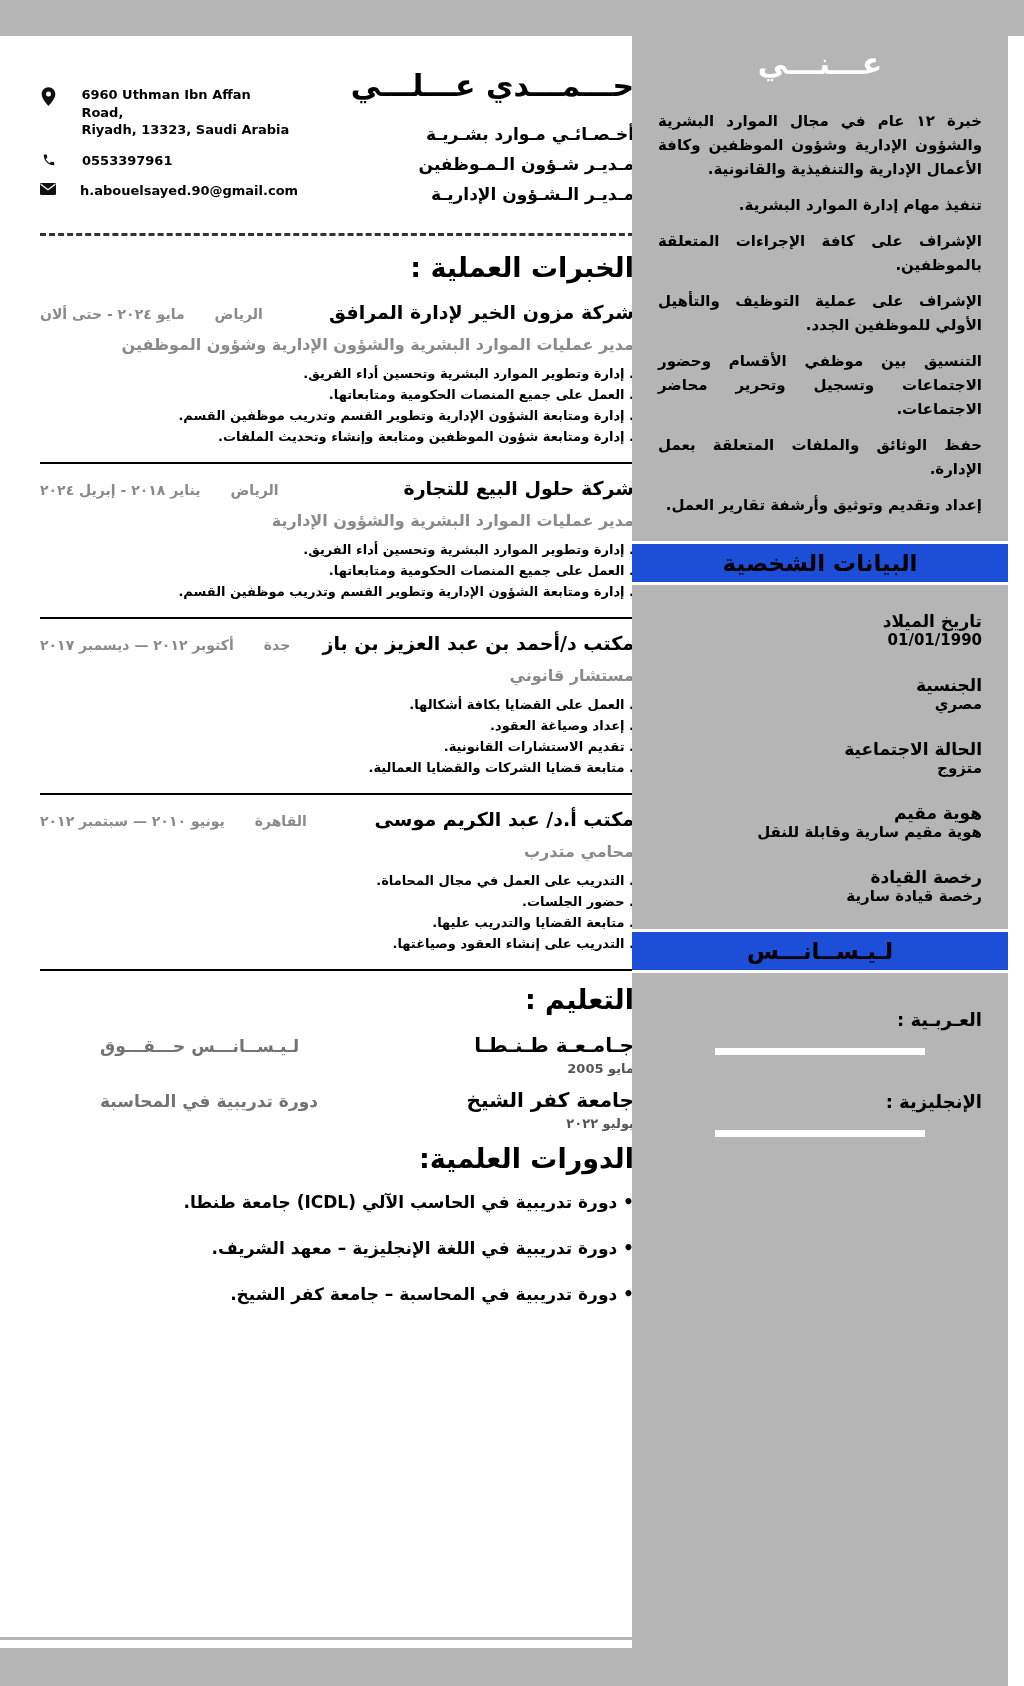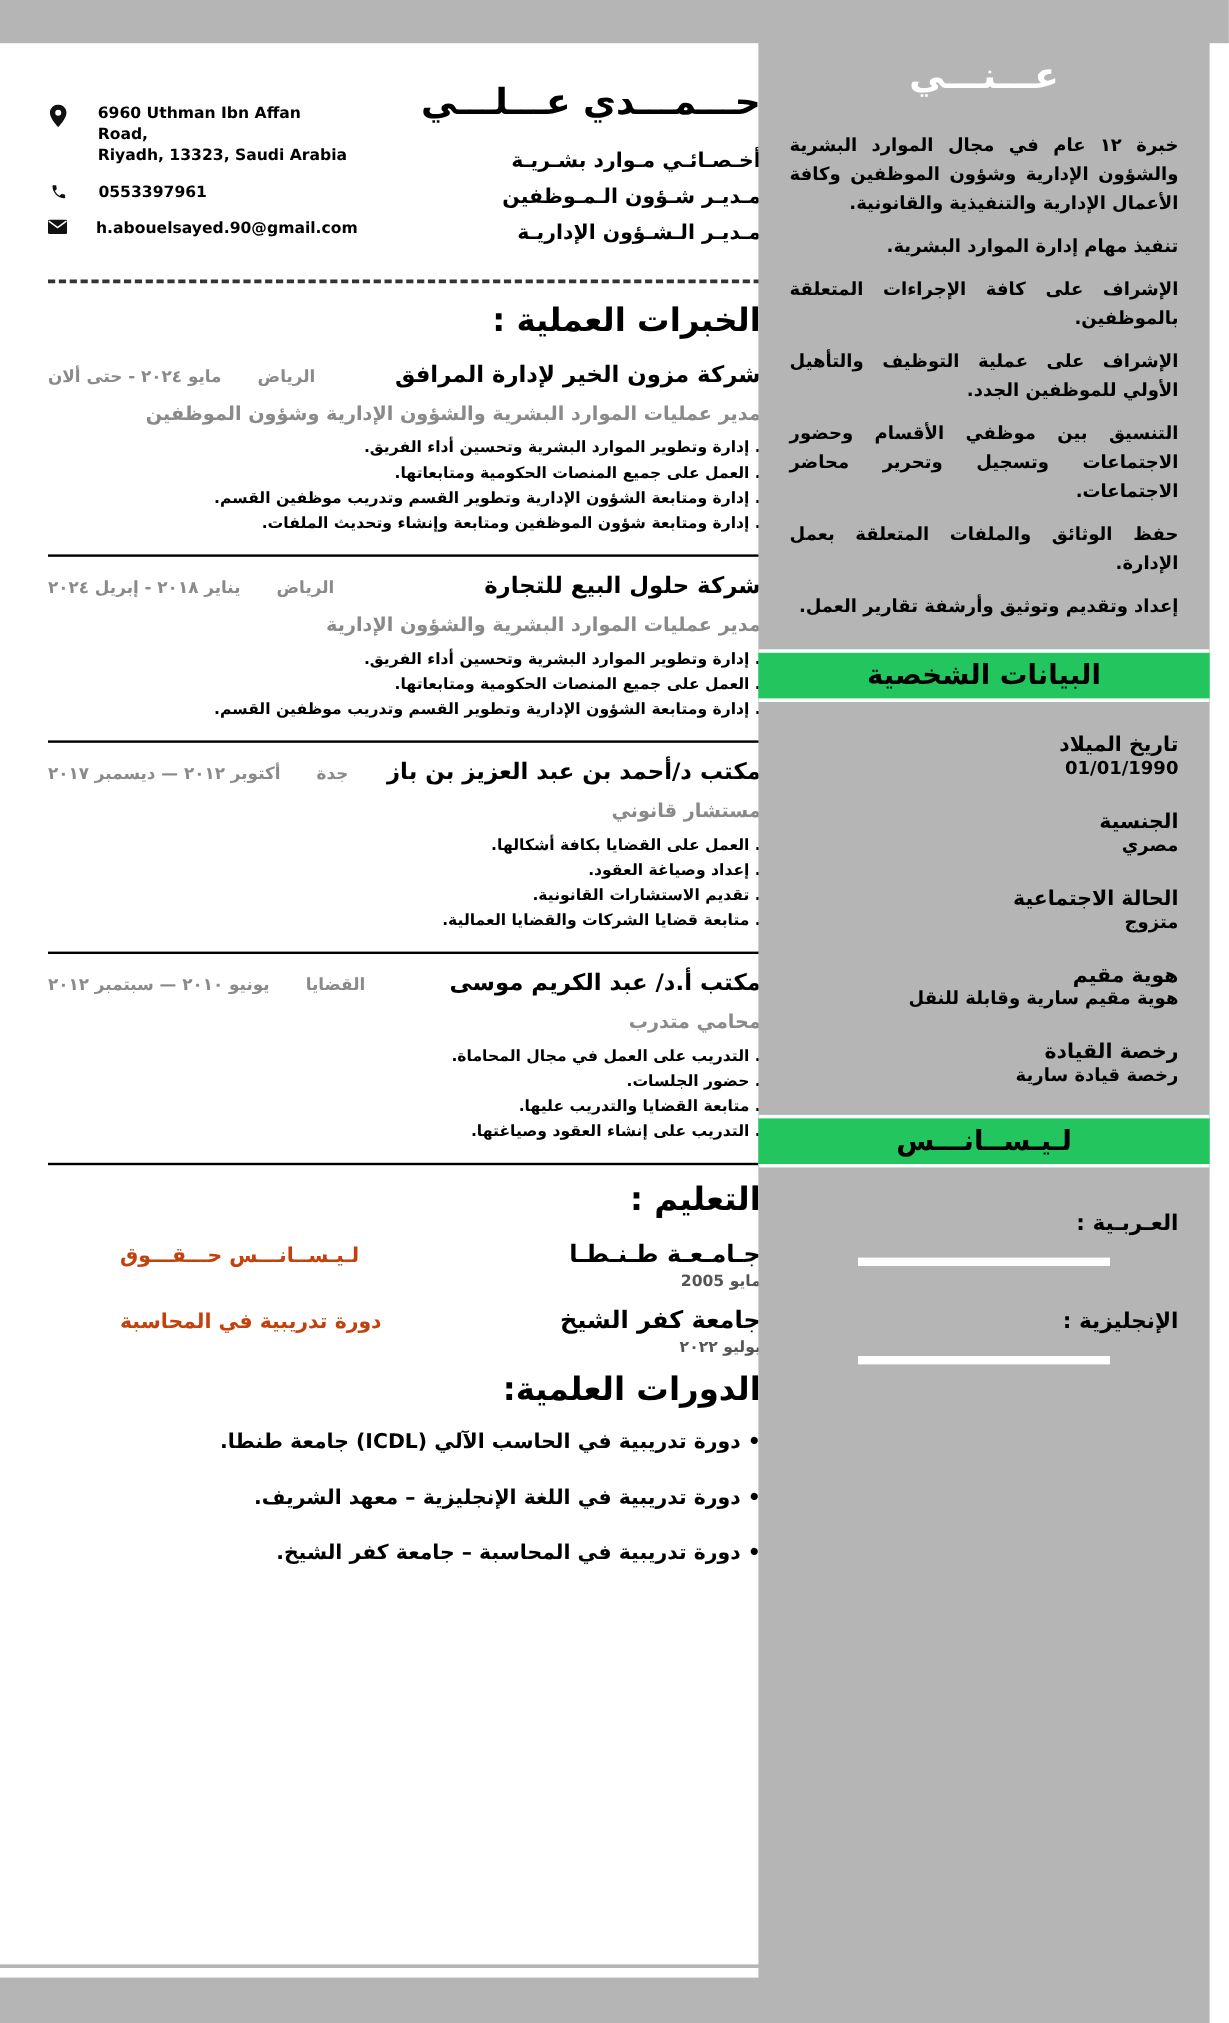--- a/index.html
+++ b/index.html
@@ -14,21 +14,21 @@
   .bottom-strip{ position:absolute; bottom:0; left:0; width:648px; height:38px; background:#b5b5b5; }
 
   
   .sidebar {
     position:absolute; top:0; right:16px; width:376px; height:1686px;
     background:#b5b5b5; direction:rtl; padding:0 26px; z-index:2;
   }
   .about-title { color:#fff; font-size:30px; font-weight:bold; text-align:center; margin:46px 0 28px; letter-spacing:1px; }
   .about-list p { font-size:15px; font-weight:bold; text-align:justify; line-height:1.6; margin-bottom:12px; }
   .side-band {
-    margin:24px -26px 24px; background:#22c55e;
+    margin:24px -26px 24px; background:#1d4ed8;
     border-top:3px solid #fff; border-bottom:3px solid #fff;
     padding:6px 10px; text-align:center;
   }
   .side-band span { font-size:23px; font-weight:bold; }
   .personal-list { text-align:right; }
   .p-label { font-size:17px; font-weight:bold; margin-top:26px; }
   .p-value { font-size:15px; font-weight:600; }
   .lang-label { font-size:18px; font-weight:bold; text-align:right; margin-top:36px; }
   .lang-bar { width:210px; height:7px; background:#fff; margin:18px auto 4px; }
 
@@ -54,21 +54,21 @@
   .company { font-size:19px; font-weight:bold; }
   .job-meta { color:#8a8a8a; font-size:14px; font-weight:bold; display:flex; gap:30px; white-space:nowrap; }
   .job-role { color:#8a8a8a; font-size:16px; font-weight:bold; margin:12px 0 9px; }
   .job-bullets { list-style:none; }
   .job-bullets li { font-size:13px; font-weight:bold; line-height:21px; }
   .job-bullets li::before { content:". "; }
 
   .edu-item { margin-bottom:12px; }
   .edu-head { display:flex; justify-content:space-between; align-items:baseline; }
   .school { font-size:20px; font-weight:bold; }
-  .degree { color:#c2410c; font-size:17px; font-weight:bold; padding-left:60px; }
+  .degree { color:#737373; font-size:17px; font-weight:bold; padding-left:60px; }
   .edu-date { font-size:13px; font-weight:bold; color:#555; margin-top:4px; }
 
   .course-list { list-style:none; margin-top:10px; }
   .course-list li { font-size:17px; font-weight:bold; margin-bottom:26px; }
   .course-list li::before { content:"• "; }
 </style>
 </head>
 <body>
 
 <div class="top-strip"></div>
@@ -206,21 +206,21 @@
       <li>إعداد وصياغة العقود.</li>
       <li>تقديم الاستشارات القانونية.</li>
       <li>متابعة قضايا الشركات والقضايا العمالية.</li>
     </ul>
   </section>
 
   <section class="job">
     <div class="job-head">
       <h3 class="company">مكتب أ.د/ عبد الكريم موسى</h3>
       <div class="job-meta">
-        <span>القضايا</span>
+        <span>القاهرة</span>
         <span>يونيو ٢٠١٠ — سبتمبر ٢٠١٢</span>
       </div>
     </div>
     <div class="job-role">محامي متدرب</div>
     <ul class="job-bullets">
       <li>التدريب على العمل في مجال المحاماة.</li>
       <li>حضور الجلسات.</li>
       <li>متابعة القضايا والتدريب عليها.</li>
       <li>التدريب على إنشاء العقود وصياغتها.</li>
     </ul>

